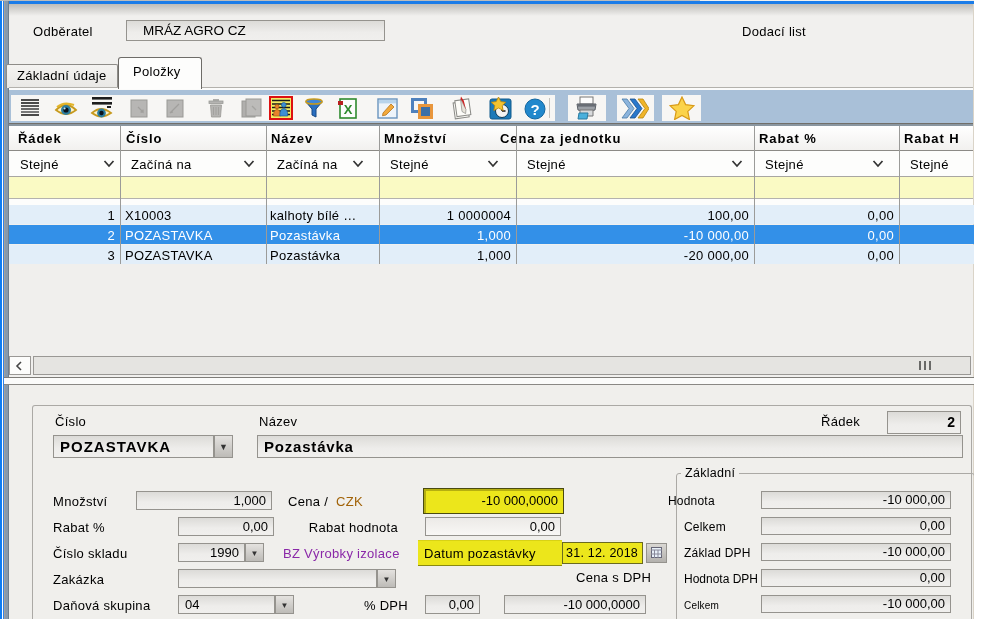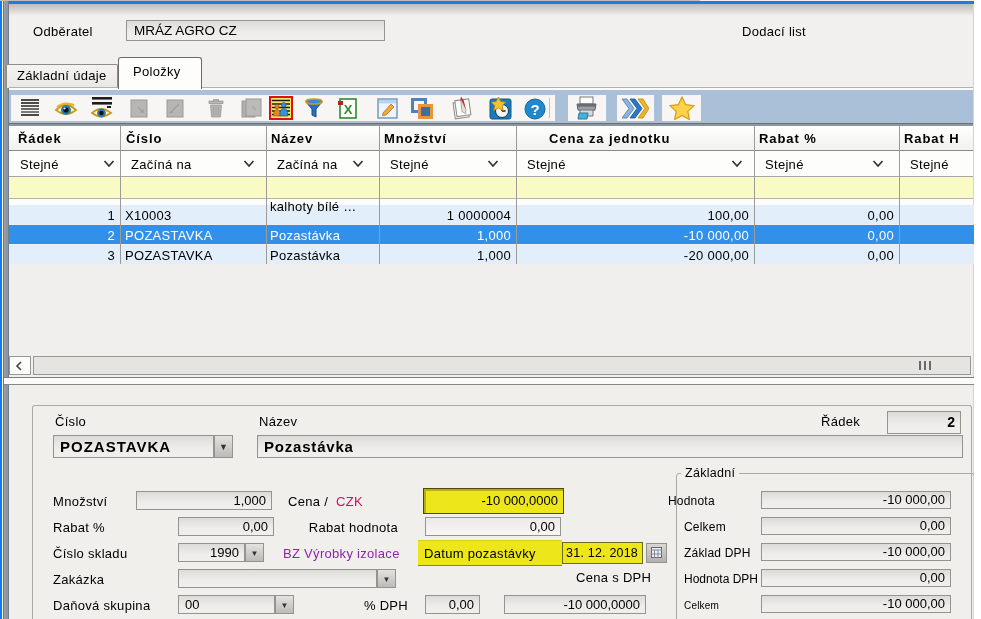--- a/index.html
+++ b/index.html
@@ -15,21 +15,21 @@
 <div id="w">
 
 <div class="a" style="left:0;top:0;width:700px;height:1px;background:#bcbcbc"></div>
 <div class="a" style="left:0;top:1px;width:978px;height:3px;background:#1b7ce8"></div>
 <div class="a" style="left:0;top:1px;width:9px;height:618px;background:linear-gradient(to right,#0e7cf2 0,#0e7cf2 2px,#fff 2px,#fff 3px,#2f82ea 3px,#2f82ea 4px,#a5a29c 4px,#a5a29c 5px,#8799ac 5px,#8799ac 8px,#6f7d8c 8px,#6f7d8c 9px)"></div>
 <div class="a" style="left:973px;top:4px;width:8px;height:615px;background:linear-gradient(to right,#ddd8cd 0,#c9c0b0 3px,#1b7ce8 4px,#1b7ce8 8px)"></div>
 
 <div class="a" style="left:9px;top:4px;width:964px;height:12px;background:linear-gradient(#bdbcb9,#f1f0ee)"></div>
 
 <div class="lb" style="left:33px;top:24px">Odběratel</div>
-<div class="in" style="left:126px;top:20px;width:259px;height:21px;line-height:19px;padding-left:7px;font-size:13.5px">MRÁZ AGRO CZ</div>
+<div class="in" style="left:126px;top:20px;width:259px;height:21px;line-height:19px;padding-left:16px;font-size:13.5px">MRÁZ AGRO CZ</div>
 <div class="lb" style="left:742px;top:24px">Dodací list</div>
 
 <div class="a" style="left:6px;top:64px;width:112px;height:24px;border:1px solid #8e8c88;border-bottom:none;border-radius:2px 2px 0 0;background:linear-gradient(#f4f3f1,#e9e8e5)"></div>
 <div class="lb" style="left:17px;top:68px">Základní údaje</div>
 <div class="a" style="left:9px;top:87px;width:964px;height:1px;background:#b3b1ac"></div>
 <div class="a" style="left:9px;top:88px;width:964px;height:2px;background:#fbfbfa"></div>
 <div class="a" style="left:118px;top:57px;width:84px;height:32px;border:1px solid #6e6c68;border-bottom:none;border-radius:3px 3px 0 0;background:#fdfdfc"></div>
 <div class="lb" style="left:133px;top:64px">Položky</div>
 
 <div class="a" style="left:9px;top:90px;width:964px;height:33px;background:#a9c0d8"></div>
@@ -160,21 +160,21 @@
     </svg>
 
 <div class="a" style="left:9px;top:124px;width:964px;height:2px;background:#8a96a0"></div>
 
 <div class="a" style="left:9px;top:126px;width:964px;height:25px;background:linear-gradient(#ffffff,#f1f0ee)"></div>
 <div class="a" style="left:9px;top:150px;width:964px;height:1px;background:#8c8a86"></div>
 <div class="hdr" style="left:18px;top:131px">Řádek</div>
 <div class="hdr" style="left:126px;top:131px">Číslo</div>
 <div class="hdr" style="left:271px;top:131px">Název</div>
 <div class="hdr" style="left:384px;top:131px">Množství</div>
-<div class="hdr" style="left:549px;top:131px">Cena za jednotku</div>
+<div class="hdr" style="left:500px;top:131px">Cena za jednotku</div>
 <div class="hdr" style="left:759px;top:131px">Rabat %</div>
 <div class="hdr" style="left:904px;top:131px">Rabat H</div>
 
 <div class="a" style="left:9px;top:151px;width:964px;height:25px;background:#fdfdfc"></div>
 <div class="a" style="left:9px;top:176px;width:964px;height:1px;background:#a8a6a2"></div>
 <div class="lb" style="left:20px;top:157px">Stejné</div>
 <div class="lb" style="left:131px;top:157px">Začíná na</div>
 <div class="lb" style="left:277px;top:157px">Začíná na</div>
 <div class="lb" style="left:390px;top:157px">Stejné</div>
 <div class="lb" style="left:527px;top:157px">Stejné</div>
@@ -202,21 +202,21 @@
 <div class="a" style="left:9px;top:177px;width:964px;height:21px;background:#fafac4"></div>
 <div class="a" style="left:9px;top:198px;width:964px;height:1px;background:#b4b2ae"></div>
 <div class="a" style="left:9px;top:199px;width:964px;height:6px;background:#fdfdfc"></div>
 
 <div class="a" style="left:9px;top:205px;width:965px;height:19px;background:#e2eef9"></div>
 <div class="a" style="left:9px;top:225px;width:965px;height:19px;background:#3390e8"></div>
 <div class="a" style="left:9px;top:245px;width:965px;height:19px;background:#e2eef9"></div>
 
 <div class="lb rt" style="left:60px;top:208px;width:60px">1</div>
 <div class="lb" style="left:125px;top:208px">X10003</div>
-<div class="lb" style="left:270px;top:199px">kalhoty bílé …</div>
+<div class="lb" style="left:270px;top:208px">kalhoty bílé …</div>
 <div class="lb rt" style="left:400px;top:208px;width:116px">1 0000004</div>
 <div class="lb rt" style="left:620px;top:208px;width:134px">100,00</div>
 <div class="lb rt" style="left:760px;top:208px;width:139px">0,00</div>
 
 <div class="lb rt" style="left:60px;top:228px;width:60px;color:#fff">2</div>
 <div class="lb" style="left:125px;top:228px;color:#fff">POZASTAVKA</div>
 <div class="lb" style="left:270px;top:228px;color:#fff">Pozastávka</div>
 <div class="lb rt" style="left:400px;top:228px;width:116px;color:#fff">1,000</div>
 <div class="lb rt" style="left:620px;top:228px;width:134px;color:#fff">-10 000,00</div>
 <div class="lb rt" style="left:760px;top:228px;width:139px;color:#fff">0,00</div>
@@ -257,21 +257,21 @@
 <div class="lb" style="left:259px;top:414px">Název</div>
 <div class="in lt bold" style="left:53px;top:435px;width:161px;height:23px;line-height:21px;font-size:15px;letter-spacing:1px">POZASTAVKA</div>
 <div class="cb" style="left:214px;top:435px;width:19px;height:23px;line-height:23px;font-size:9px">▼</div>
 <div class="in lt bold" style="left:257px;top:435px;width:706px;height:23px;line-height:21px;font-size:15px;letter-spacing:0.8px">Pozastávka</div>
 <div class="lb" style="left:821px;top:414px">Řádek</div>
 <div class="in rt bold" style="left:887px;top:411px;width:74px;height:23px;line-height:21px;font-size:14px">2</div>
 
 <div class="lb" style="left:53px;top:494px">Množství</div>
 <div class="in rt" style="left:136px;top:491px;width:136px;height:19px;line-height:17px">1,000</div>
 <div class="lb" style="left:288px;top:494px">Cena /</div>
-<div class="lb" style="left:336px;top:494px;color:#be185d">CZK</div>
+<div class="lb" style="left:336px;top:494px;color:#a16207">CZK</div>
 <div class="a rt" style="left:423px;top:488px;width:141px;height:26px;background:#ece61b;border:1px solid #4a4a10;box-shadow:inset 1px 1px 0 1px #b5af10;line-height:24px;font-size:13px">-10 000,0000</div>
 
 <div class="lb" style="left:53px;top:520px">Rabat %</div>
 <div class="in rt" style="left:178px;top:517px;width:96px;height:19px;line-height:17px">0,00</div>
 <div class="lb rt" style="left:300px;top:520px;width:98px;padding:0">Rabat hodnota</div>
 <div class="in rt" style="left:425px;top:517px;width:136px;height:19px;line-height:17px;background:linear-gradient(#eceae7,#f8f7f5)">0,00</div>
 
 <div class="lb" style="left:53px;top:546px">Číslo skladu</div>
 <div class="in rt" style="left:178px;top:543px;width:67px;height:19px;line-height:17px">1990</div>
 <div class="cb" style="left:245px;top:543px;width:19px;height:19px;line-height:19px;font-size:8px">▼</div>
@@ -284,21 +284,21 @@
       <rect x="0.5" y="0.5" width="10" height="10" fill="#e8f0f8" stroke="#667"></rect>
       <path d="M0 3 H11 M3.5 3 V11 M7 3 V11 M0 7 H11" stroke="#889" stroke-width="1" fill="none"></path>
     </svg>
 
 <div class="lb" style="left:53px;top:572px">Zakázka</div>
 <div class="in" style="left:178px;top:569px;width:199px;height:19px"></div>
 <div class="cb" style="left:377px;top:569px;width:19px;height:19px;line-height:19px;font-size:8px">▼</div>
 <div class="lb" style="left:576px;top:570px">Cena s DPH</div>
 
 <div class="lb" style="left:53px;top:598px">Daňová skupina</div>
-<div class="in lt" style="left:178px;top:595px;width:97px;height:19px;line-height:17px">00</div>
+<div class="in lt" style="left:178px;top:595px;width:97px;height:19px;line-height:17px">04</div>
 <div class="cb" style="left:275px;top:595px;width:19px;height:19px;line-height:19px;font-size:8px">▼</div>
 <div class="lb rt" style="left:340px;top:598px;width:68px;padding:0">% DPH</div>
 <div class="in rt" style="left:425px;top:595px;width:55px;height:19px;line-height:17px">0,00</div>
 <div class="in rt" style="left:504px;top:595px;width:142px;height:19px;line-height:17px">-10 000,0000</div>
 
 <div class="a" style="left:676px;top:473px;width:299px;height:160px;border:1px solid #aba9a5;border-radius:3px"></div>
 <div class="lb" style="left:681px;top:466px;background:#f0efec;padding:0 4px;font-size:12.5px">Základní</div>
 <div class="lb" style="left:668px;top:494px;font-size:12px;letter-spacing:0.2px">Hodnota</div>
 <div class="in rt" style="left:761px;top:491px;width:190px;height:18px;line-height:16px">-10 000,00</div>
 <div class="lb" style="left:684px;top:520px;font-size:12px;letter-spacing:0.2px">Celkem</div>

